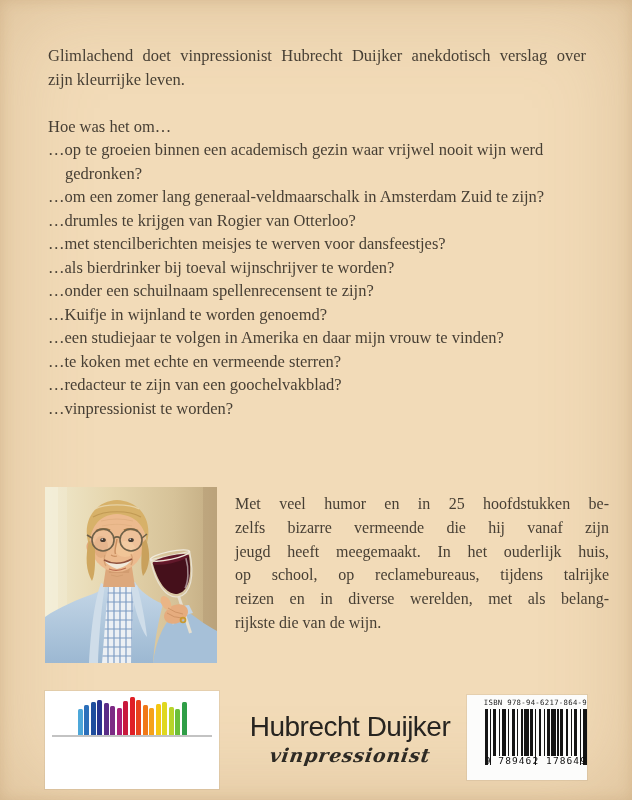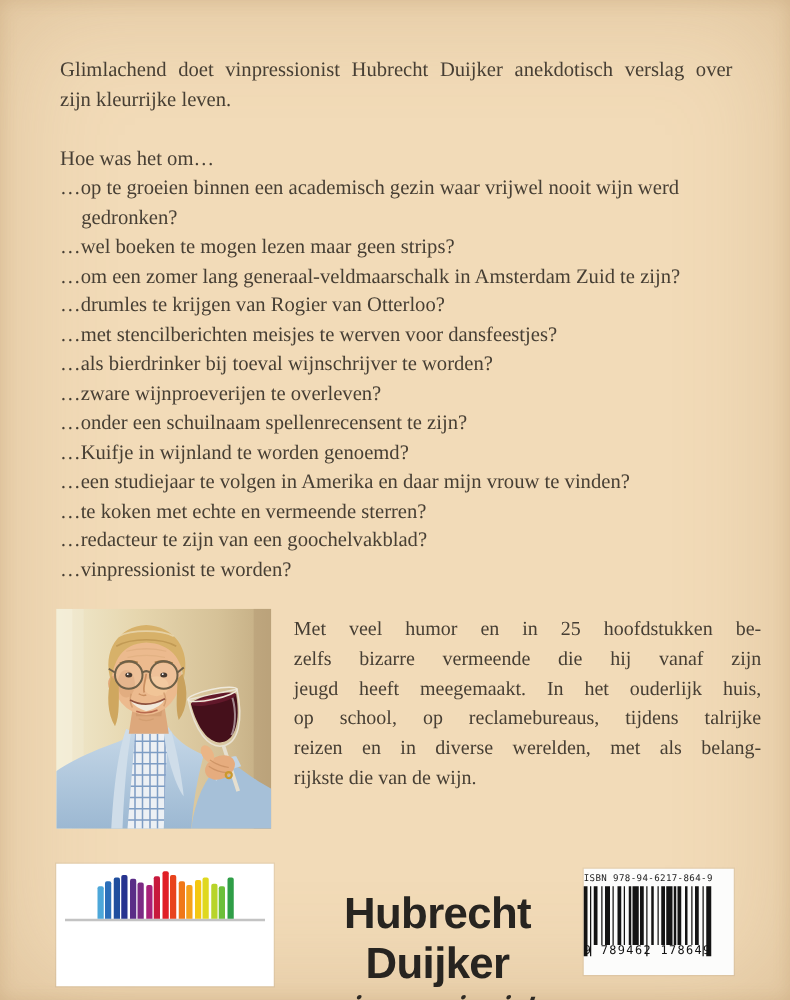--- a/index.html
+++ b/index.html
@@ -17,52 +17,50 @@
   .logo{position:absolute;left:45px;top:691px;width:174px;height:98px;background:#ffffff;
         box-shadow:0 0 0 1px rgba(0,0,0,.05)}
   .logo-label{font-family:"Liberation Sans",sans-serif;font-size:10.5px;font-weight:bold;
               letter-spacing:1.6px;color:#3c3c3c;text-align:center;margin-top:12px}
   .bars{display:flex;align-items:flex-end;justify-content:center;height:42px;margin-top:2px;gap:1.5px}
   .bar{width:5px;border-radius:1.5px 1.5px 0 0}
   .shelf{height:1.5px;background:#c3c3c3;margin:0 7px}
   .logo-name{font-family:"Liberation Sans",sans-serif;font-size:12.5px;font-weight:bold;
              letter-spacing:.4px;color:#2d2d2d;text-align:center;margin-top:7px}
   .title{position:absolute;left:230px;top:711px;width:240px;text-align:center}
-  .title-author{font-family:"Liberation Sans",sans-serif;font-weight:bold;font-size:35px;
+  .title-author{font-family:"Liberation Sans",sans-serif;font-weight:normal;font-size:28px;
                 letter-spacing:-.5px;color:#272420;line-height:1.15}
   .title-sub{display:inline-block;font-family:"DejaVu Serif",serif;font-style:italic;font-weight:bold;
              font-size:19px;color:#2e2a24;transform:skewX(-8deg);letter-spacing:.8px;margin-top:1px}
   .barcode{position:absolute;left:467px;top:695px;width:120px;height:85px;background:#fcfcfb;
-           display:flex;flex-direction:column;align-items:flex-start;box-shadow:0 0 0 1px rgba(0,0,0,.05)}
+           display:flex;flex-direction:column;align-items:flex-end;box-shadow:0 0 0 1px rgba(0,0,0,.05)}
   .isbn{font-family:"DejaVu Sans Mono",monospace;font-size:7.3px;letter-spacing:.3px;
         color:#1d1d1d;margin-top:3px;white-space:nowrap}
   .bc-bars{display:flex;align-items:flex-start;height:56px;margin-top:2px}
   .bc-bar{background:#141414}
   .bc-digits{font-family:"DejaVu Sans Mono",monospace;font-size:9.5px;letter-spacing:1.1px;
              color:#111;margin-top:-10px;white-space:nowrap}
 </style>
 </head>
 <body>
 
 <div class="vignette"></div>
 
 <div class="textcol">
   <div id="intro">
       <div class="jline">Glimlachend doet vinpressionist Hubrecht Duijker anekdotisch verslag over</div>
       <div class="jline last">zijn kleurrijke leven.</div>
     </div>
   <div class="heading">Hoe was het om…</div>
   <div id="questions">
       <div class="q">…op te groeien binnen een academisch gezin waar vrijwel nooit wijn werd gedronken?</div>
-      <div class="q">…wel boeken te mogen lezen maar geen strips?</div>
       <div class="q">…om een zomer lang generaal-veldmaarschalk in Amsterdam Zuid te zijn?</div>
       <div class="q">…drumles te krijgen van Rogier van Otterloo?</div>
       <div class="q">…met stencilberichten meisjes te werven voor dansfeestjes?</div>
       <div class="q">…als bierdrinker bij toeval wijnschrijver te worden?</div>
-      <div class="q">…zware wijnproeverijen te overleven?</div>
       <div class="q">…onder een schuilnaam spellenrecensent te zijn?</div>
       <div class="q">…Kuifje in wijnland te worden genoemd?</div>
       <div class="q">…een studiejaar te volgen in Amerika en daar mijn vrouw te vinden?</div>
       <div class="q">…te koken met echte en vermeende sterren?</div>
       <div class="q">…redacteur te zijn van een goochelvakblad?</div>
       <div class="q">…vinpressionist te worden?</div>
     </div>
 </div>
 
 <div class="photo">

